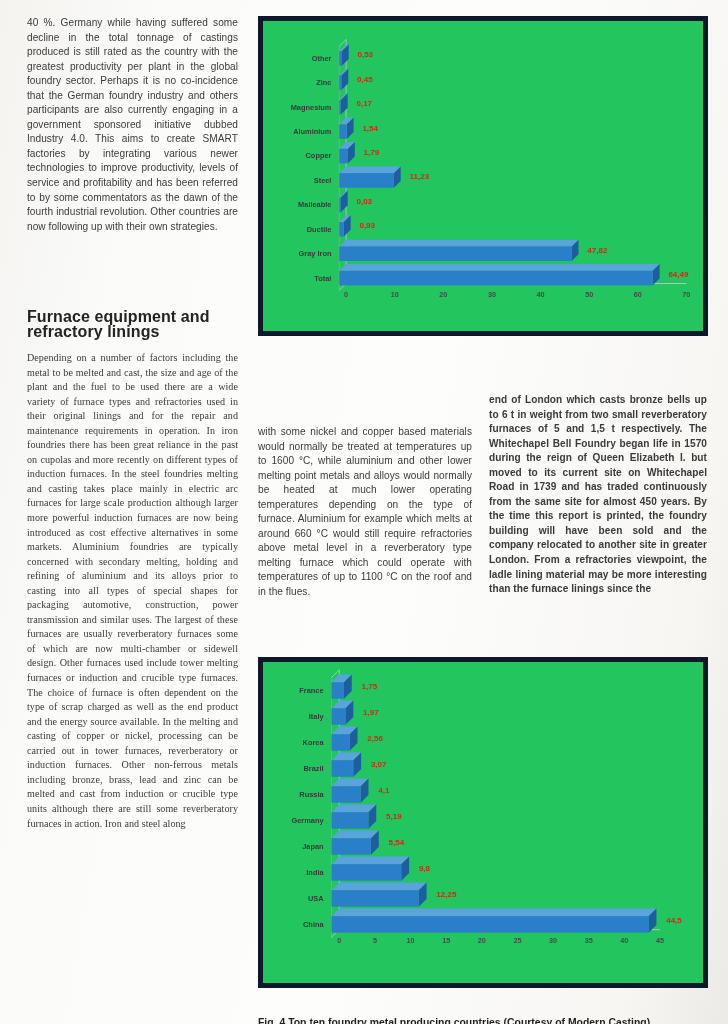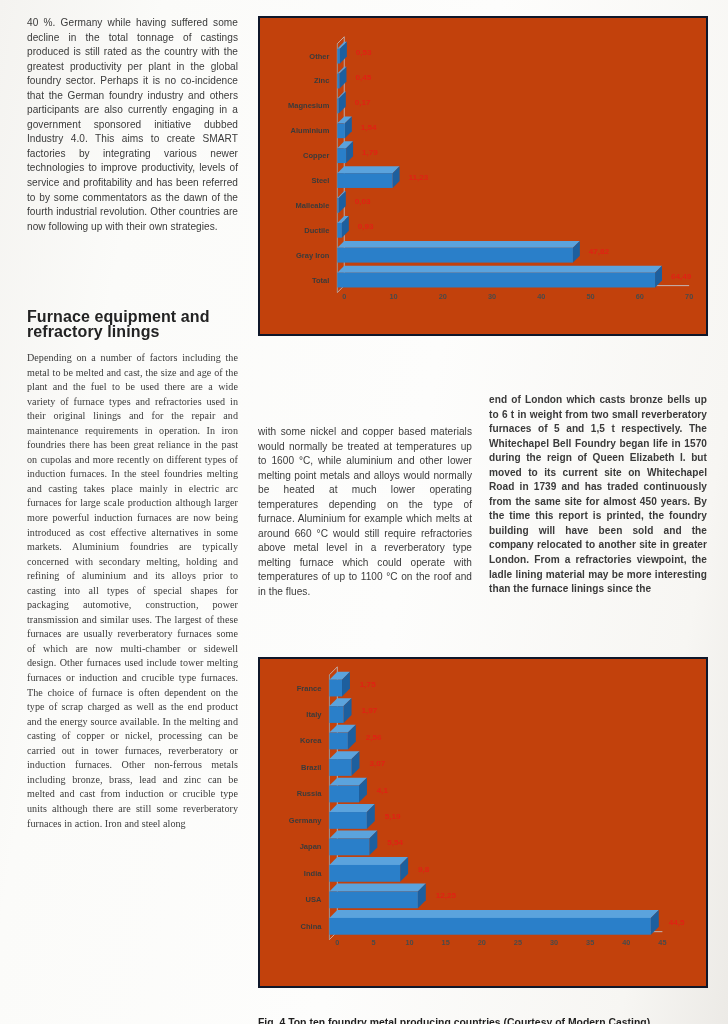--- a/index.html
+++ b/index.html
@@ -58,22 +58,22 @@
   #col-mid {
     left: 258px; top: 393px; width: 214px; margin-top: 32px;
   }
   #col-right {
     left: 489px; top: 393px; width: 218px; font-weight: bold;
   }
 
   
   .figure-box {
     position: absolute;
-    background: #c2410c;
-    border: 2px solid #0f172a;
+    background: #22c55e;
+    border: 5px solid #0f172a;
     box-sizing: border-box;
   }
   #fig3-box { left: 258px; top: 16px; width: 450px; height: 320px; }
   #fig4-box { left: 258px; top: 657px; width: 450px; height: 331px; }
 
   .caption {
     position: absolute;
     font-size: 10.4px;
     font-weight: bold;
     color: #1f1f1f;

